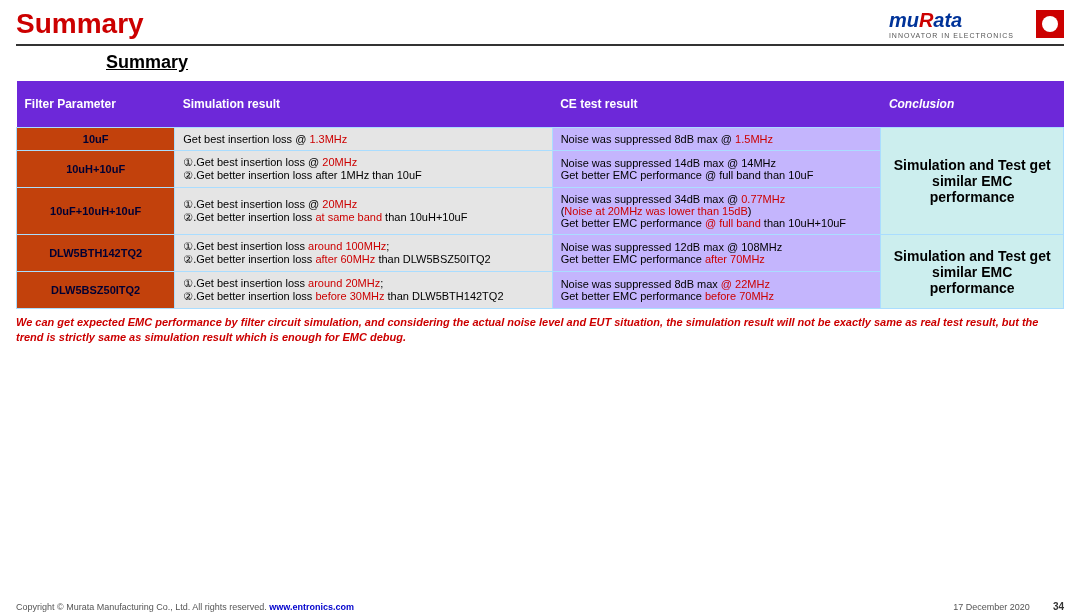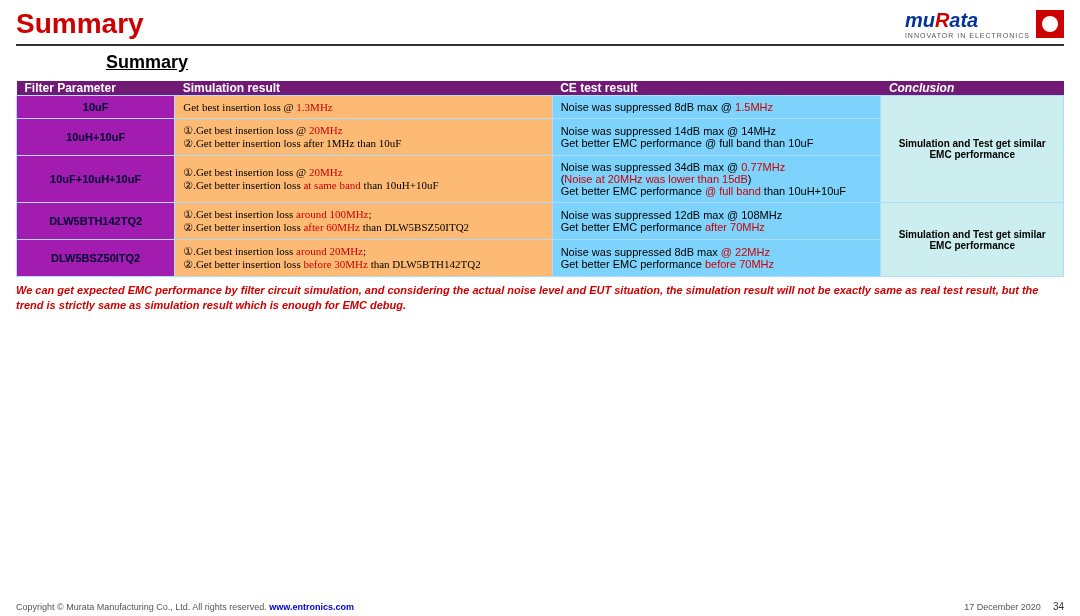--- a/index.html
+++ b/index.html
@@ -20,21 +20,21 @@
       padding: 8px 16px 4px 16px;
     }
     .header-title {
       color: #cc0000;
       font-size: 28px;
       font-weight: bold;
     }
     .logo-area {
       display: flex;
       align-items: center;
-      gap: 6px;
+      gap: 22px;
     }
     .logo-box {
       background: #cc0000;
       width: 28px;
       height: 28px;
       display: flex;
       align-items: center;
       justify-content: center;
     }
     .logo-box-inner {
@@ -63,52 +63,51 @@
       margin-left: 90px;
     }
 
     
     .summary-table {
       width: 100%;
       border-collapse: collapse;
       font-size: 11px;
     }
     .summary-table th {
-      background: #701a75;
+      background: #6d28d9;
       color: white;
-      padding: 0 8px;
+      padding: 16px 8px;
       text-align: left;
       font-weight: bold;
       font-size: 12px;
     }
     .summary-table td {
       padding: 5px 8px;
       vertical-align: middle;
       border: 1px solid #aaddff;
     }
     .row-label {
-      background: #a21caf;
+      background: #c2410c;
       color: #000033;
       text-align: center;
       font-weight: bold;
       font-size: 11px;
       border: 1px solid #aaddff;
     }
     .row-sim {
-      background: #fdba74;
-      font-family: Liberation Serif, serif;
+      background: #e5e5e5;
     }
     .row-ce {
-      background: #7dd3fc;
+      background: #c4b5fd;
     }
     .red { color: #cc0000; }
     .merged-conclusion {
       background: #cceeee;
       font-weight: bold;
-      font-size: 10px;
+      font-size: 14px;
     }
 
     
     .bottom-note {
       color: #cc0000;
       font-style: italic;
       font-size: 11px;
       padding: 6px 16px 2px 16px;
       line-height: 1.4;
       font-weight: bold;
@@ -214,17 +213,17 @@
   </table>
 </div>
 
 <div class="bottom-note">We can get expected EMC performance by filter circuit simulation, and considering the actual noise level and EUT situation, the simulation result will not be exactly same as real test result, but the trend is strictly same as simulation result which is enough for EMC debug.</div>
 
 <div style="position:absolute;bottom:4px;left:16px;right:16px;display:flex;justify-content:space-between;align-items:flex-end;">
   <div style="font-size:9px;color:#555;">
     <span>Copyright © Murata Manufacturing Co., Ltd. All rights reserved.</span>
     <span style="color:#0000cc;font-weight:bold;">www.entronics.com</span>
   </div>
-  <div style="display:flex;gap:12px;align-items:center;margin-top:16px;">
+  <div style="display:flex;gap:23px;align-items:center;margin-top:16px;">
     <div style="font-size:9px;color:#555;">17 December 2020</div>
-    <div style="font-size:10px;color:#333;font-weight:normal;">34</div>
+    <div style="font-size:10px;color:#333;font-weight:bold;">34</div>
   </div>
 </div>
 
 </body></html>

